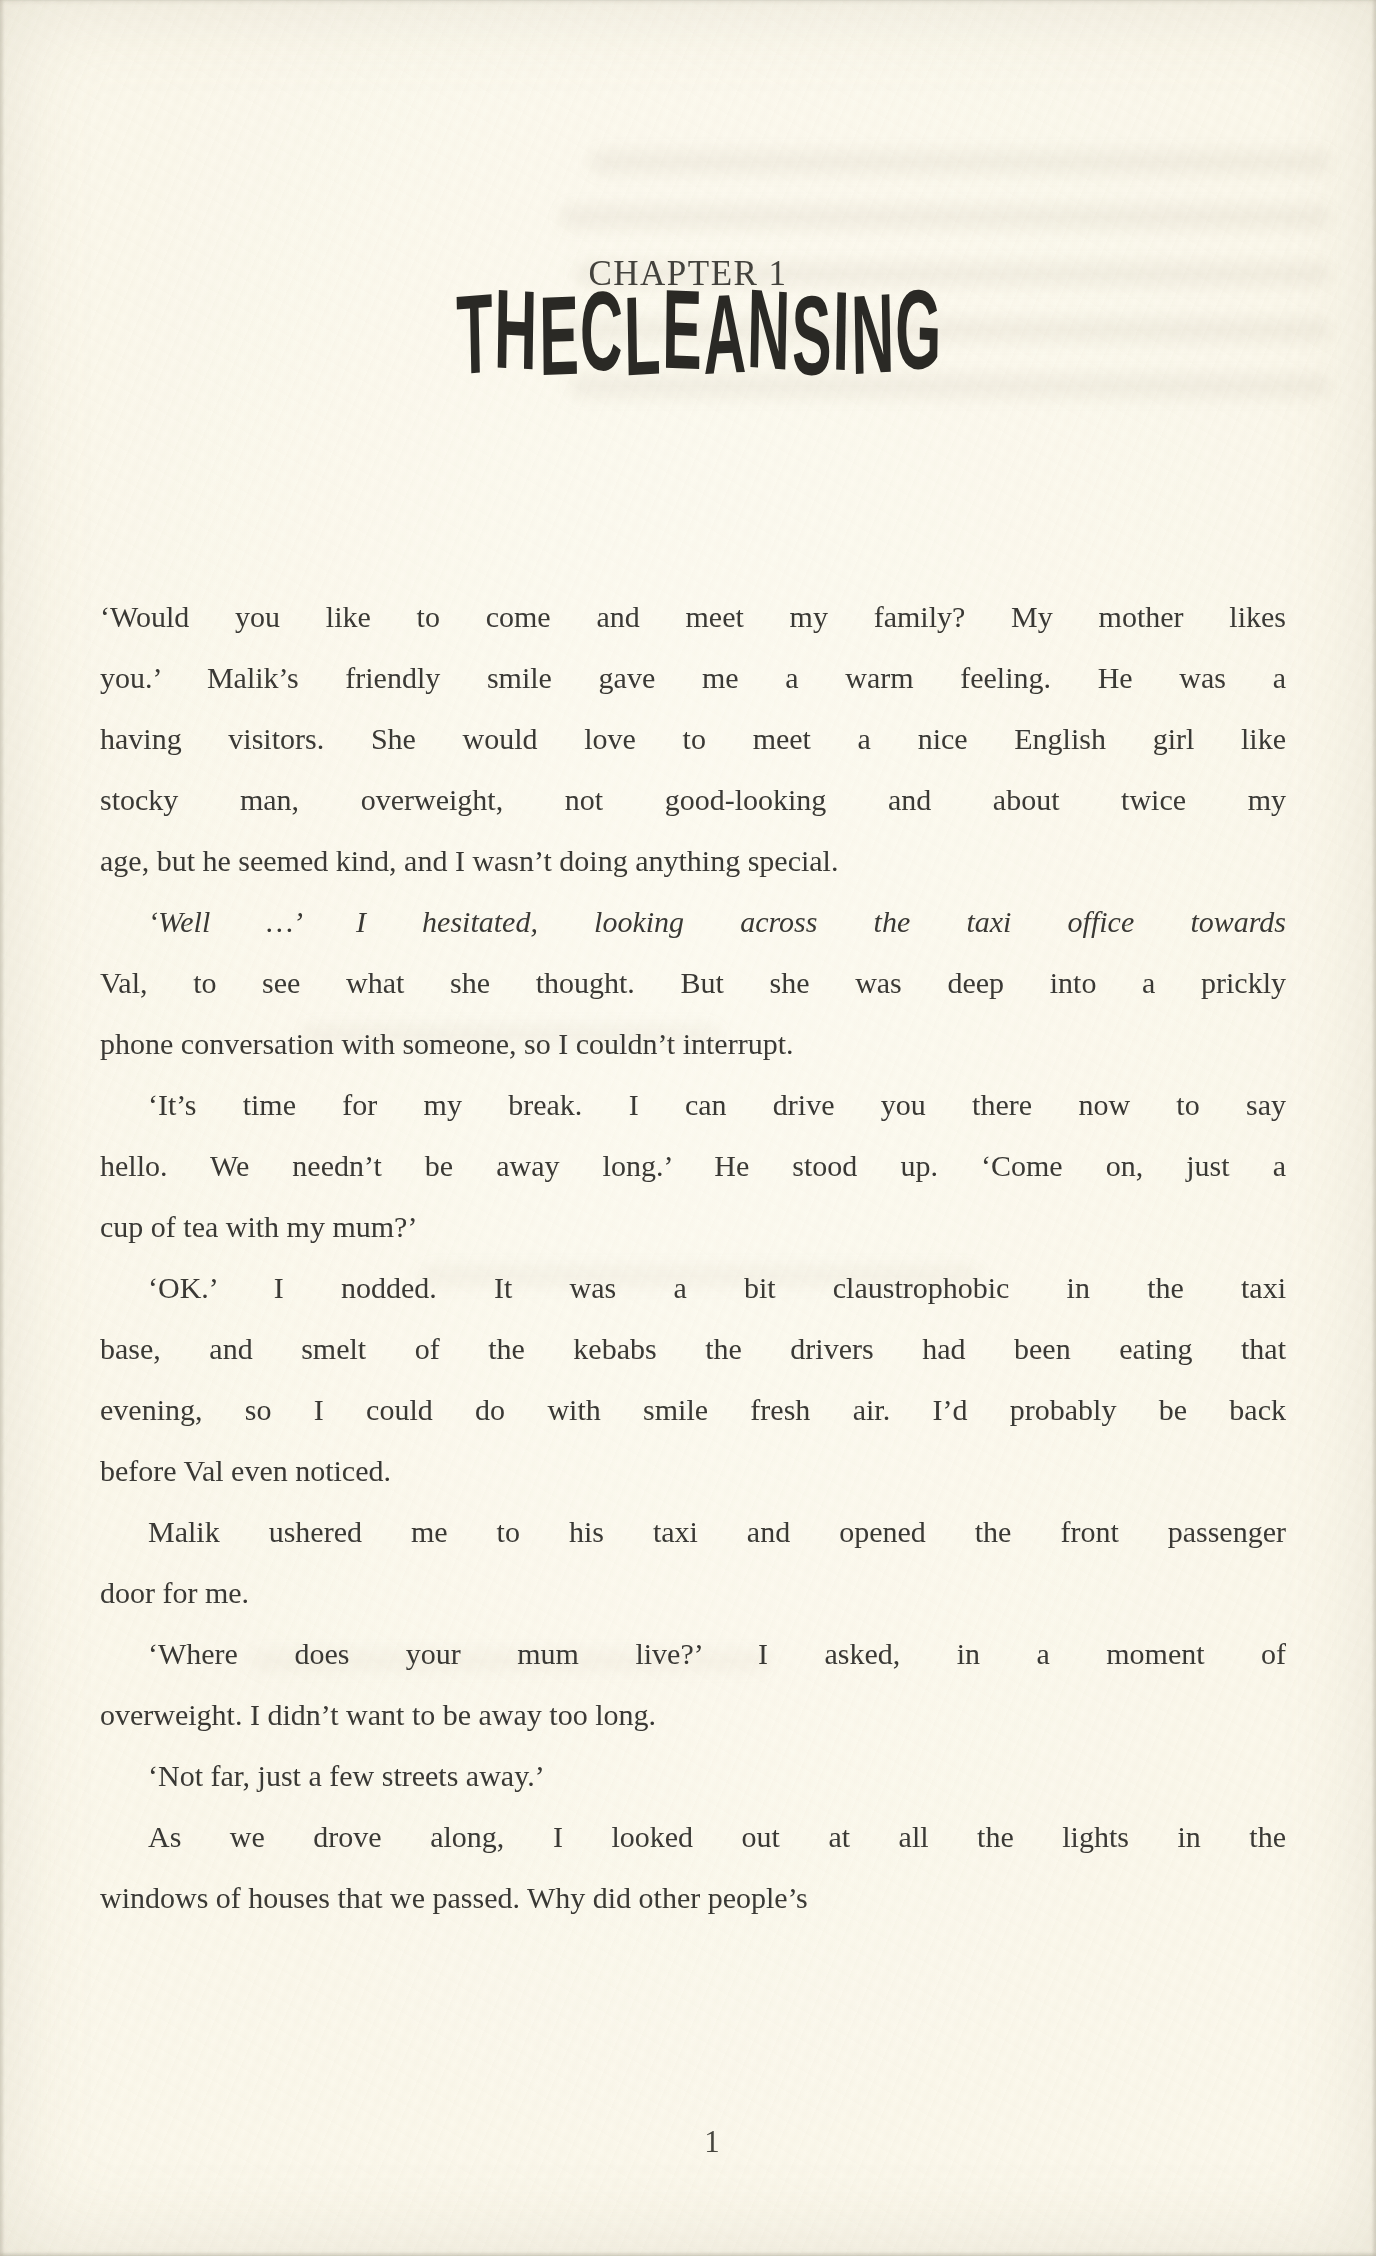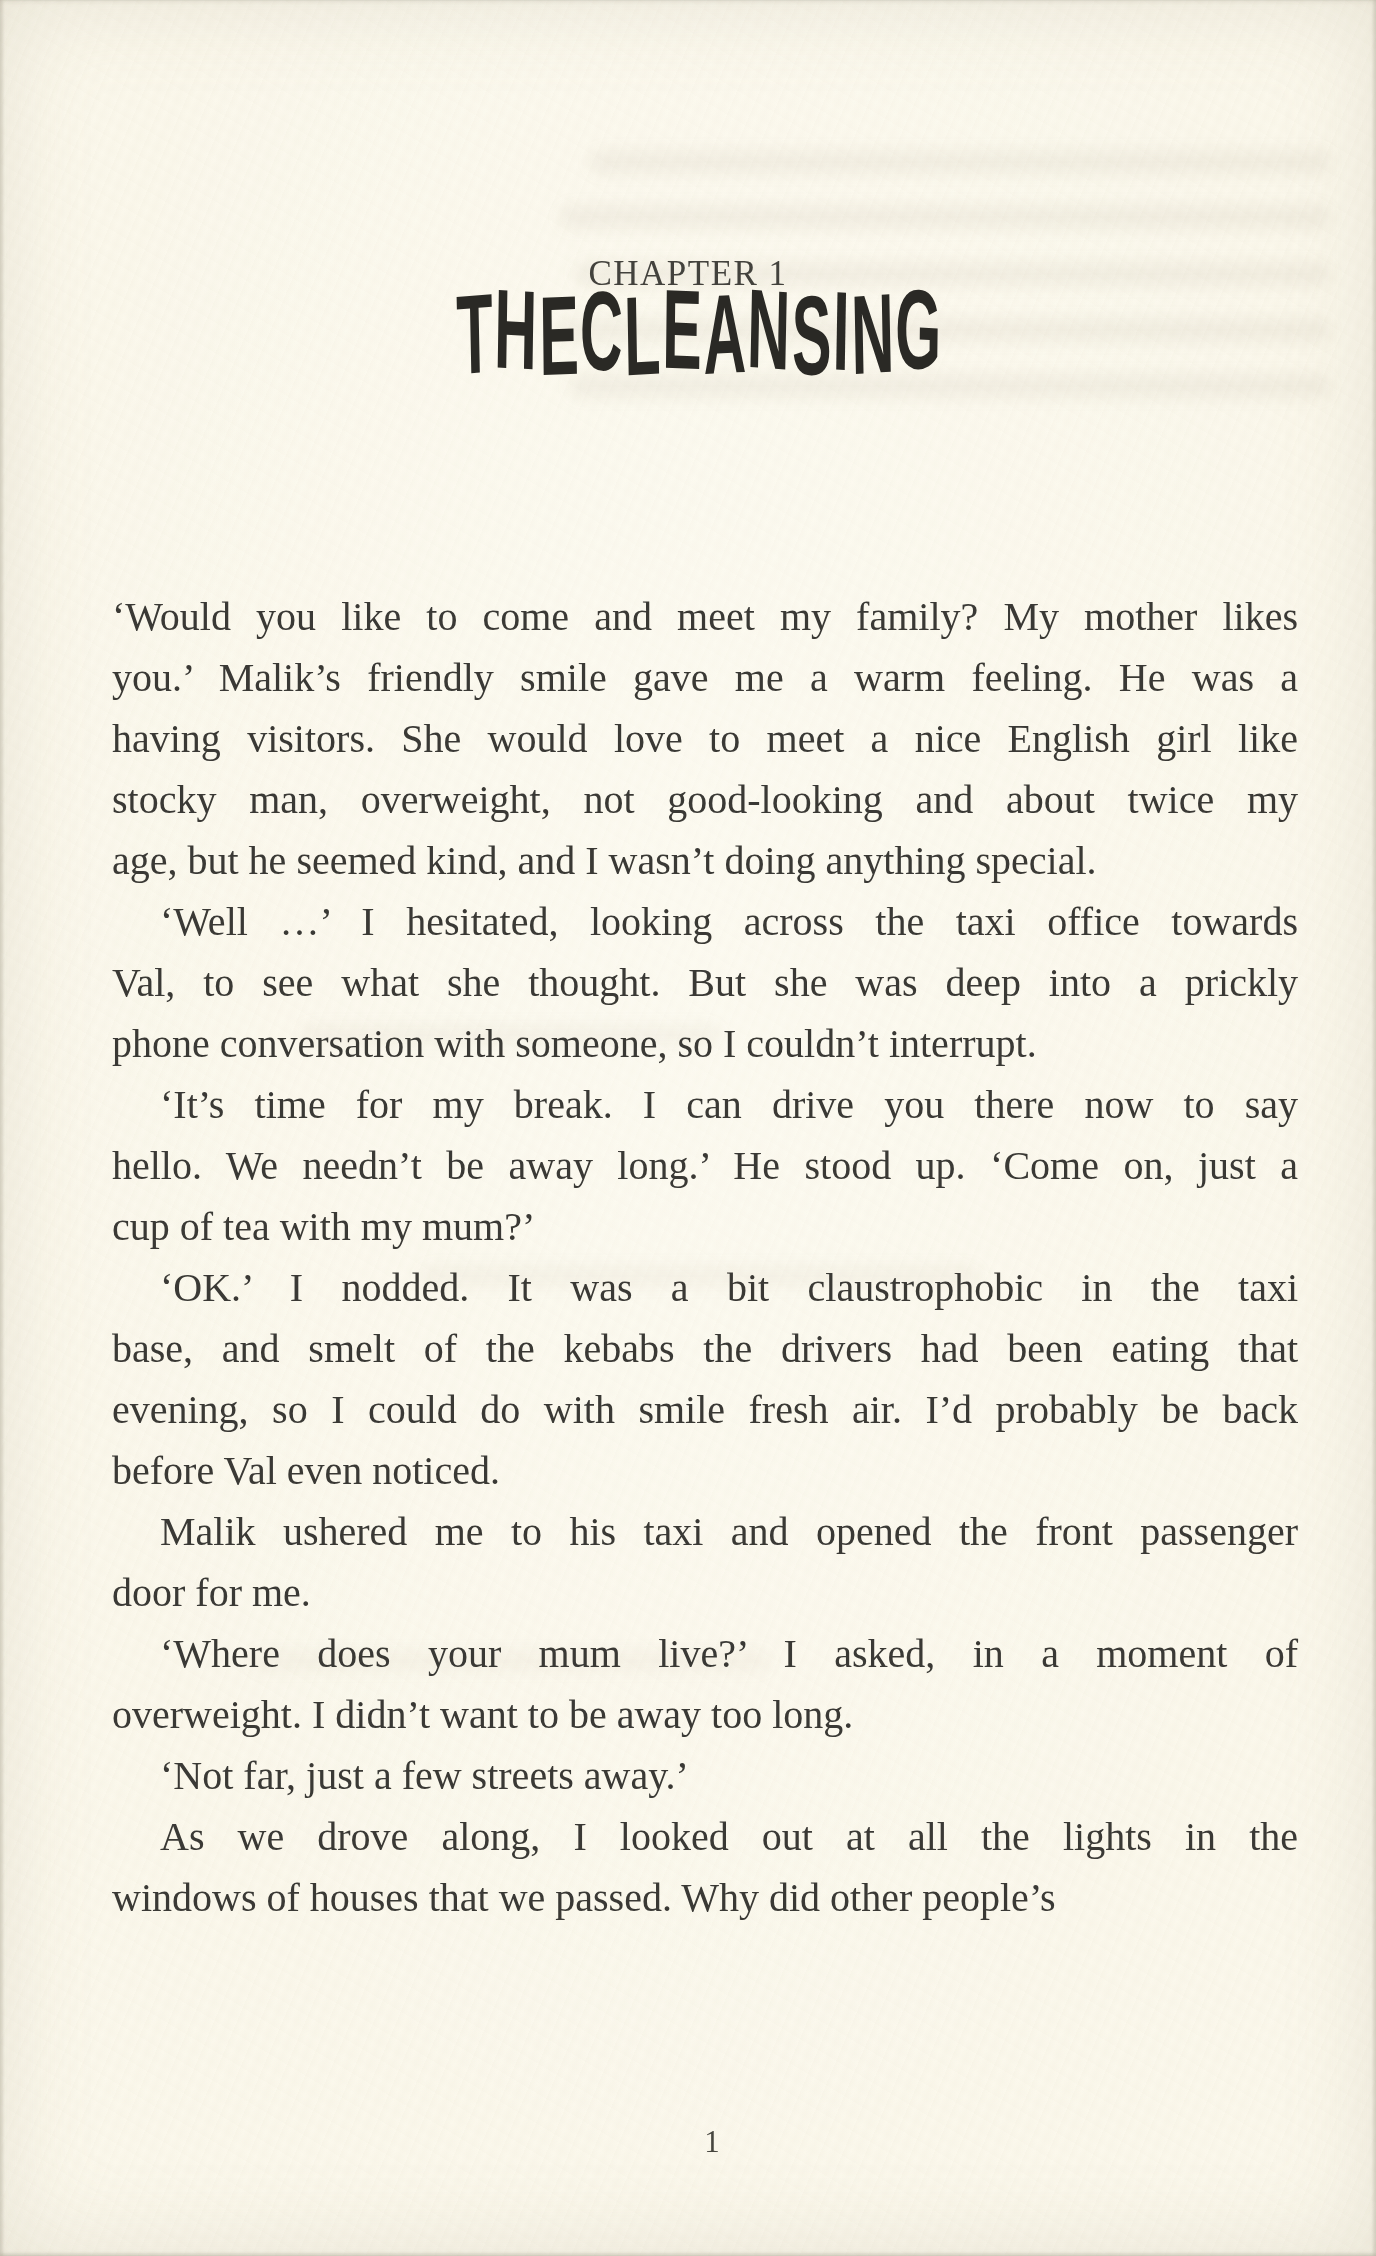--- a/index.html
+++ b/index.html
@@ -65,23 +65,22 @@
     color: #2a2925;
   }
   .title-ink .tl {
     display: inline-block;
   }
   .body-text {
     position: absolute;
     top: 586px;
     left: 100px;
     width: 1186px;
-    font-size: 40px;
+    font-size: 30px;
     color: #3a3935;
-    margin-left: 12px;
   }
   .line {
     height: 61px;
     line-height: 61px;
     text-align: justify;
     text-align-last: left;
     white-space: normal;
   }
   .line.jl {
     text-align-last: justify;
@@ -116,21 +115,21 @@
   <div class="chapter-title">
     <span class="title-ink" id="title-ink"><span class="tl" style="transform: rotate(-2.2deg) translateY(1px);">T</span><span class="tl" style="transform: rotate(1.6deg) translateY(-2px);">H</span><span class="tl" style="transform: rotate(-1.2deg) translateY(2px);">E</span><span class="tl" style="transform: rotate(0deg) translateY(0px);"> </span><span class="tl" style="transform: rotate(2deg) translateY(-1px);">C</span><span class="tl" style="transform: rotate(-1.8deg) translateY(2px);">L</span><span class="tl" style="transform: rotate(1.2deg) translateY(-2px);">E</span><span class="tl" style="transform: rotate(-1.5deg) translateY(1px);">A</span><span class="tl" style="transform: rotate(2.2deg) translateY(-2px);">N</span><span class="tl" style="transform: rotate(-1deg) translateY(2px);">S</span><span class="tl" style="transform: rotate(1.8deg) translateY(-1px);">I</span><span class="tl" style="transform: rotate(-2deg) translateY(1px);">N</span><span class="tl" style="transform: rotate(1.4deg) translateY(-2px);">G</span></span>
   </div>
 
   <div class="body-text" id="body-text">
       <div class="line jl">‘Would you like to come and meet my family? My mother likes</div>
       <div class="line jl">you.’ Malik’s friendly smile gave me a warm feeling. He was a</div>
       <div class="line jl">having visitors. She would love to meet a nice English girl like</div>
       <div class="line jl">stocky man, overweight, not good-looking and about twice my</div>
       <div class="line">age, but he seemed kind, and I wasn’t doing anything special.</div>
-      <div class="line jl" style="padding-left: 48px;">‘Well …’ I hesitated, looking across the taxi office towards</div>
+      <div class="line jl" style="padding-left: 48px; font-style: italic;">‘Well …’ I hesitated, looking across the taxi office towards</div>
       <div class="line jl">Val, to see what she thought. But she was deep into a prickly</div>
       <div class="line">phone conversation with someone, so I couldn’t interrupt.</div>
       <div class="line jl" style="padding-left: 48px;">‘It’s time for my break. I can drive you there now to say</div>
       <div class="line jl">hello. We needn’t be away long.’ He stood up. ‘Come on, just a</div>
       <div class="line">cup of tea with my mum?’</div>
       <div class="line jl" style="padding-left: 48px;">‘OK.’ I nodded. It was a bit claustrophobic in the taxi</div>
       <div class="line jl">base, and smelt of the kebabs the drivers had been eating that</div>
       <div class="line jl">evening, so I could do with smile fresh air. I’d probably be back</div>
       <div class="line">before Val even noticed.</div>
       <div class="line jl" style="padding-left: 48px;">Malik ushered me to his taxi and opened the front passenger</div>

